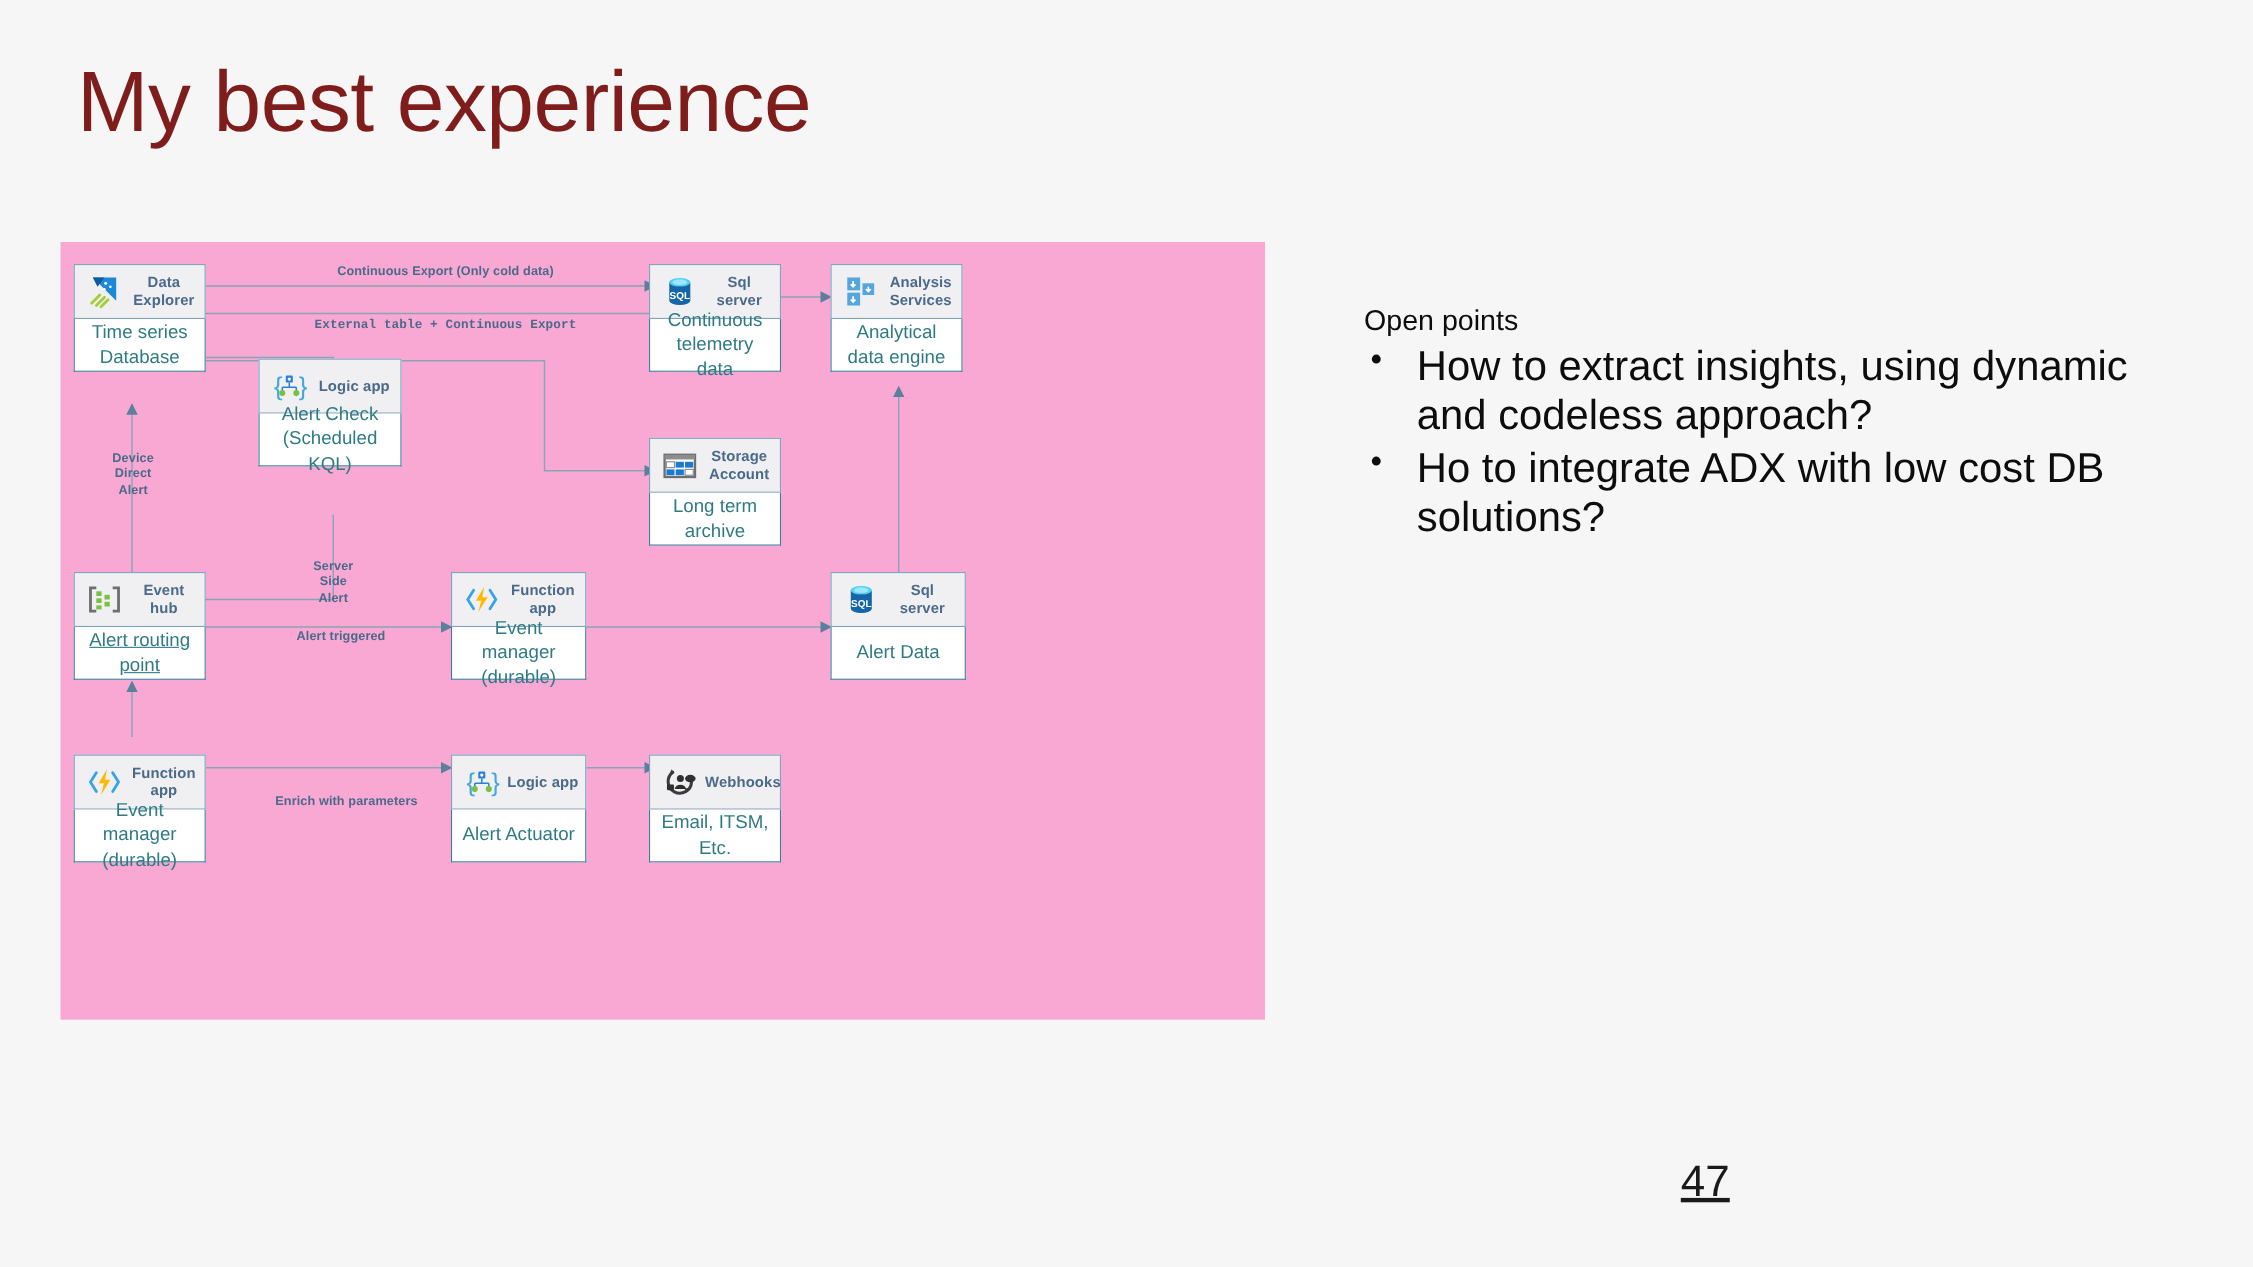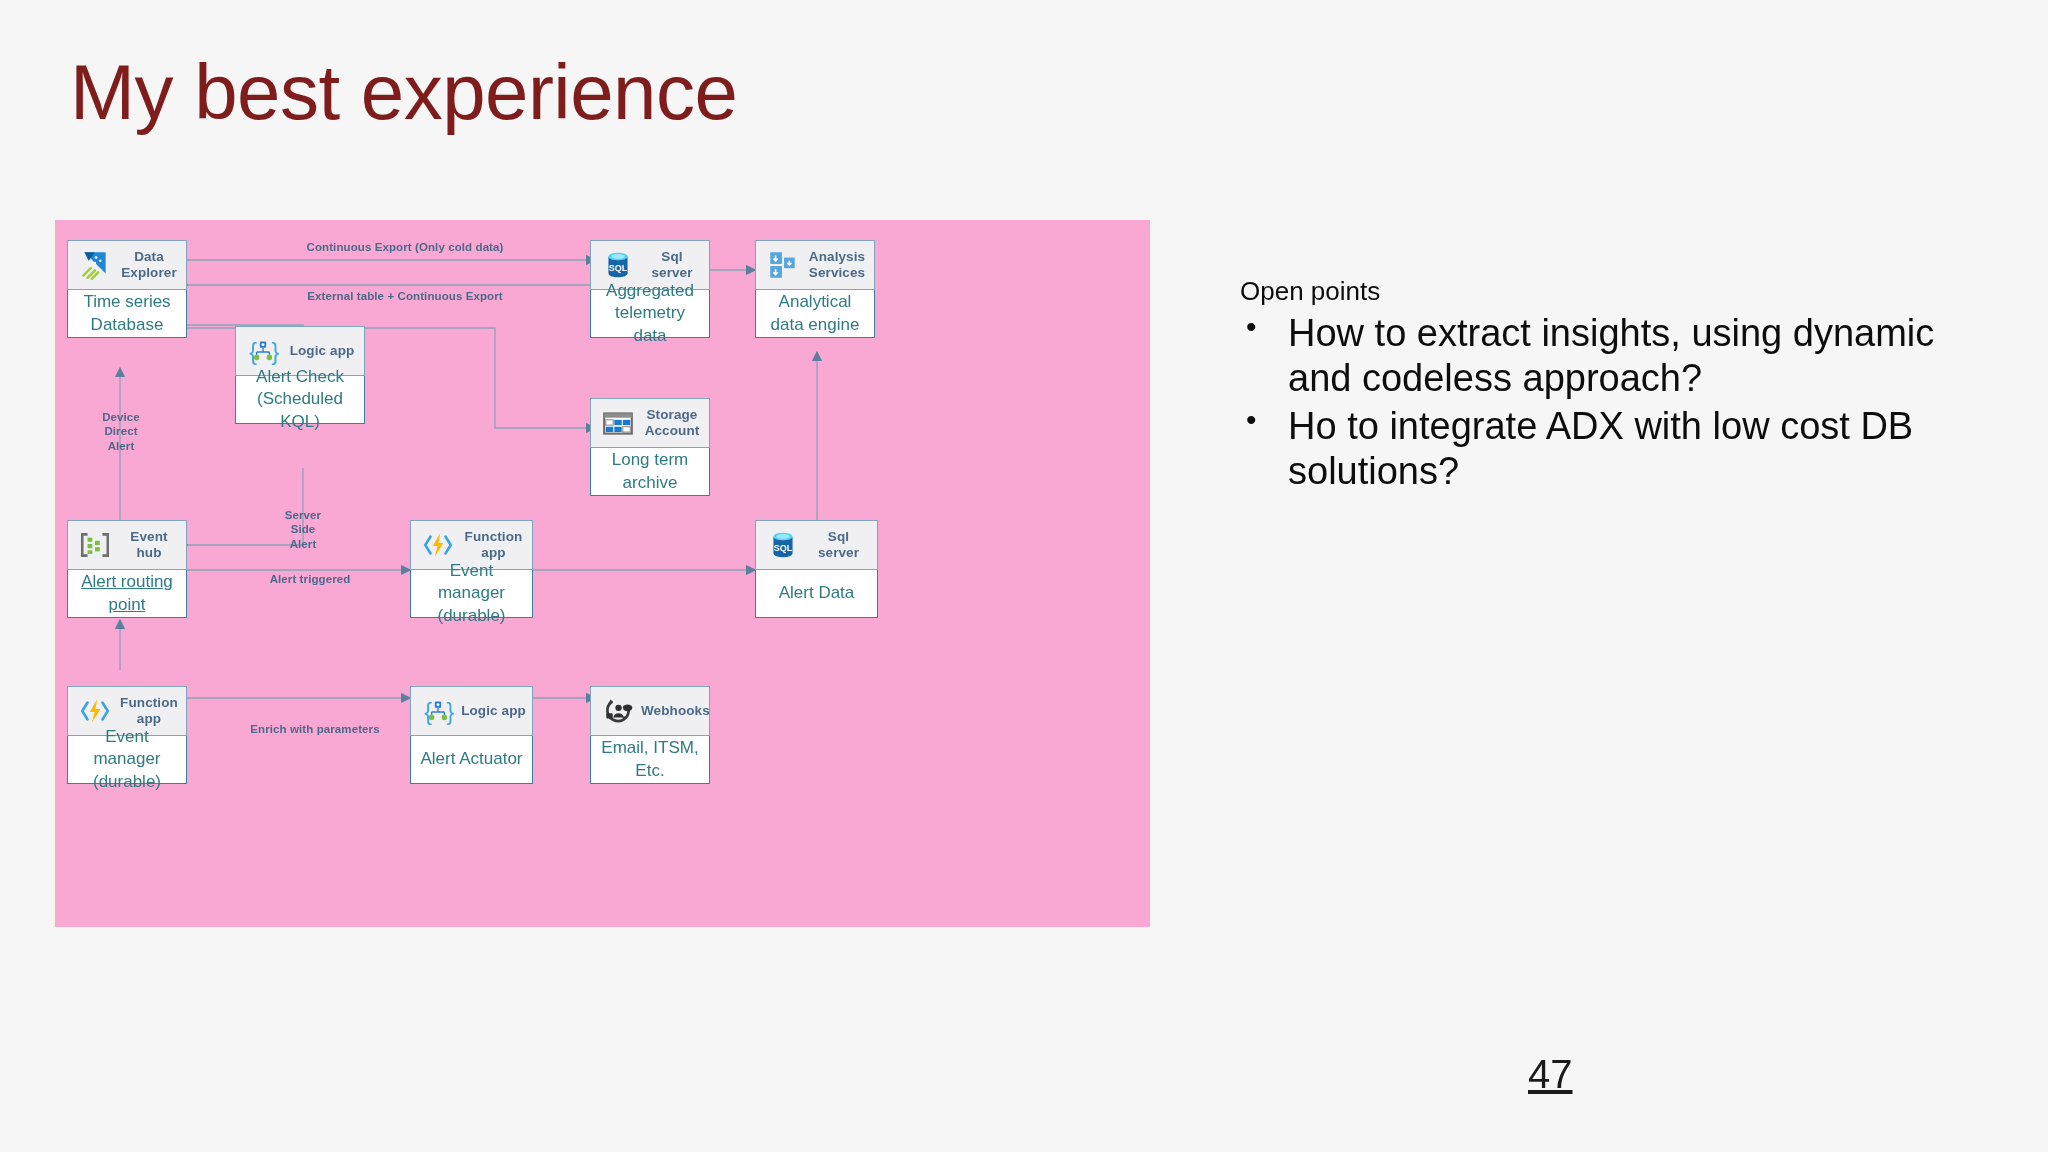--- a/index.html
+++ b/index.html
@@ -200,21 +200,21 @@
     <div class="node" style="left:535px;top:20px;width:120px;">
       <div class="hdr">
         <svg class="ico" viewBox="0 0 32 32">
           <ellipse cx="16" cy="8" rx="9" ry="3.6" fill="#50d0f5"></ellipse>
           <path d="M7 8 L7 24 A9 3.6 0 0 0 25 24 L25 8 A9 3.6 0 0 1 7 8 Z" fill="#1565a8"></path>
           <ellipse cx="16" cy="8" rx="6.4" ry="2.4" fill="#9ae8fb"></ellipse>
           <text x="16" y="22" font-size="8.5" font-weight="bold" fill="#fff" text-anchor="middle" font-family="'Liberation Sans',sans-serif">SQL</text>
         </svg>
         <span class="ttl">Sql server</span>
       </div>
-      <div class="body" style="height:48px;">Aggregated
+      <div class="body" style="height:48px;">Continuous
 telemetry data</div>
     </div>
 
     <div class="node" style="left:700px;top:20px;width:120px;">
       <div class="hdr">
         <svg class="ico" viewBox="0 0 32 32">
           <rect x="4" y="4" width="11" height="11" fill="#54a6dd"></rect>
           <rect x="17" y="9" width="10" height="10" fill="#54a6dd"></rect>
           <rect x="4" y="17" width="11" height="11" fill="#54a6dd"></rect>
           <path d="M9 7 L9 12 M7 10 L9 12 L11 10" stroke="#fff" stroke-width="1.5" fill="none"></path>
@@ -347,21 +347,21 @@
           <path d="M11.5 22 A5.2 5.2 0 0 1 21.5 22 Z" fill="#2f2f2f"></path>
           <ellipse cx="25" cy="13" rx="4.5" ry="3.2" fill="#2f2f2f"></ellipse>
           <rect x="5" y="18" width="6" height="5" rx="1" fill="#2f2f2f"></rect>
         </svg>
         <span class="ttl">Webhooks</span>
       </div>
       <div class="body" style="height:48px;">Email, ITSM, Etc.</div>
     </div>
 
     <div class="elabel" style="left:225px;top:20px;width:250px;">Continuous Export (Only cold data)</div>
-    <div class="elabel" style="left:225px;top:69px;width:250px;">External table + Continuous Export</div>
+    <div class="elabel" style="left:225px;top:69px;width:250px;font-family:Liberation Mono, monospace;">External table + Continuous Export</div>
     <div class="elabel" style="left:38px;top:190px;width:56px;">Device
 Direct
 Alert</div>
     <div class="elabel" style="left:220px;top:288px;width:56px;">Server
 Side
 Alert</div>
     <div class="elabel" style="left:190px;top:352px;width:130px;">Alert triggered</div>
     <div class="elabel" style="left:175px;top:502px;width:170px;">Enrich with parameters</div>
 
   </div>

